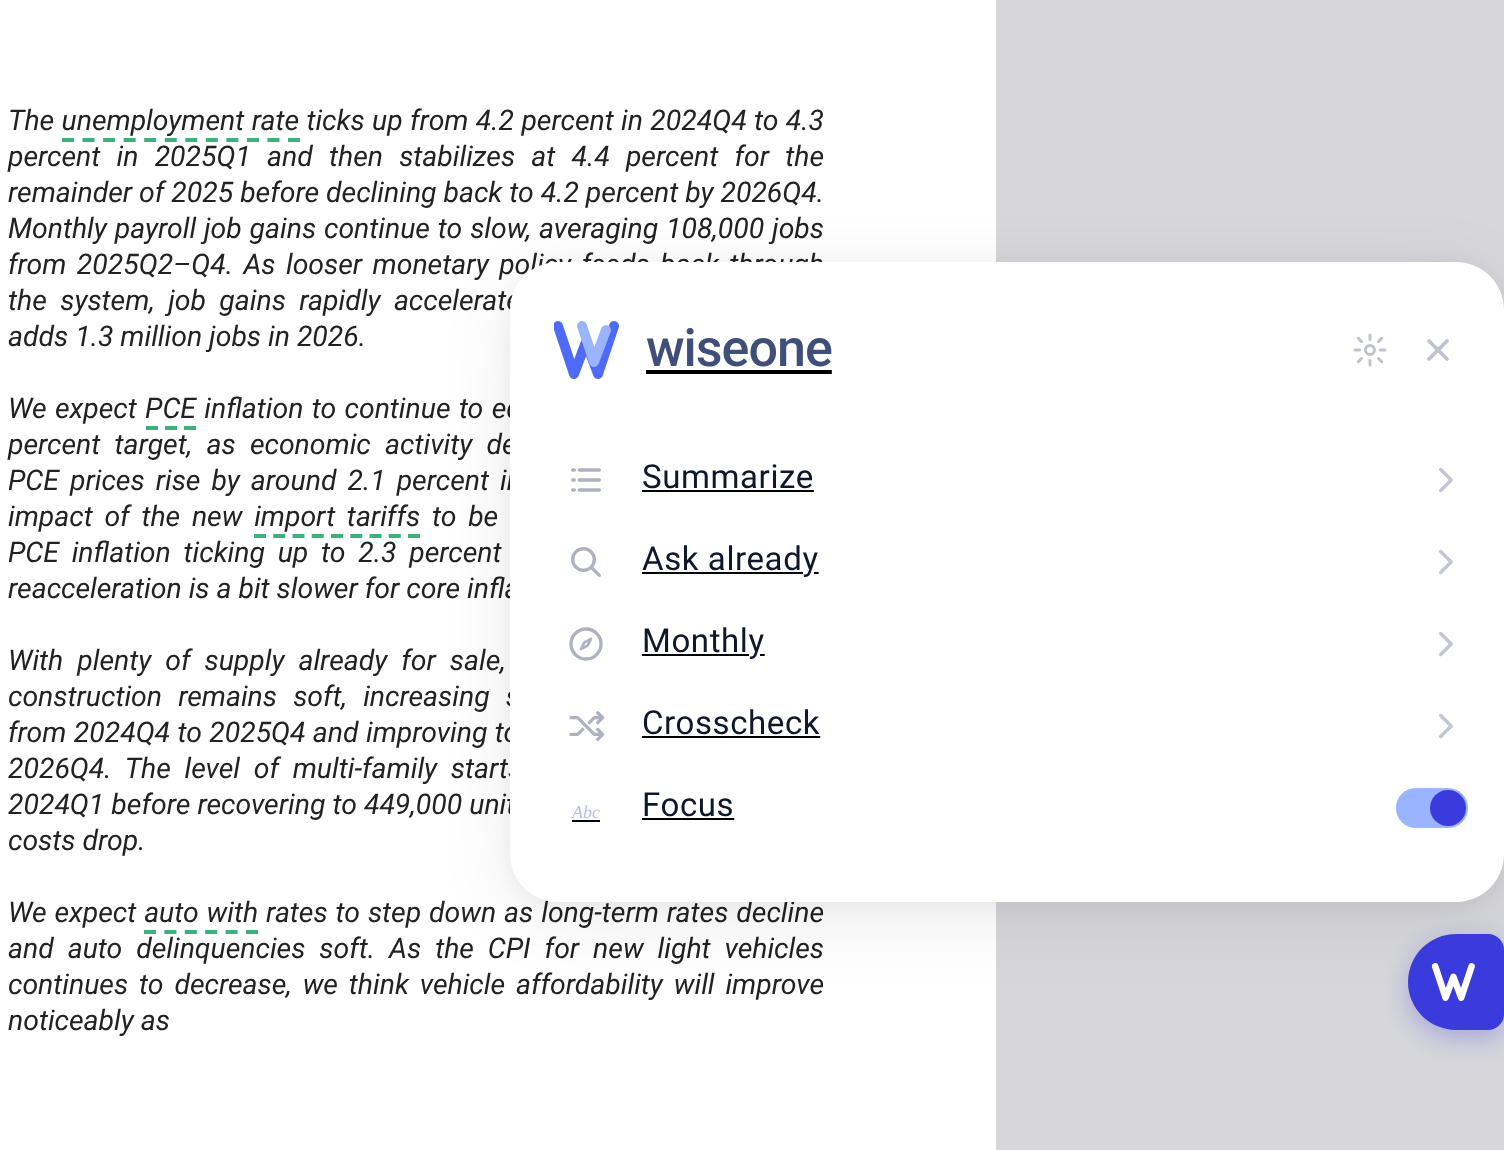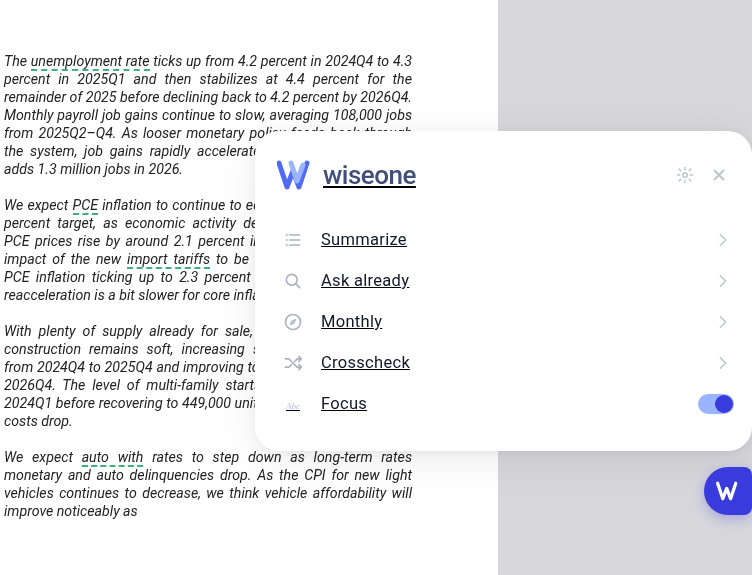--- a/index.html
+++ b/index.html
@@ -120,21 +120,21 @@
 
   <div class="article">
     <p>
       <span>The </span><span class="ul">unemployment rate</span><span> ticks up from 4.2 percent in 2024Q4 to 4.3 percent in 2025Q1 and then stabilizes at 4.4 percent for the remainder of 2025 before declining back to 4.2 percent by 2026Q4. Monthly payroll job gains continue to slow, averaging 108,000 jobs from 2025Q2–Q4. As looser monetary policy feeds back through the system, job gains rapidly accelerate in 2026. The economy adds 1.3 million jobs in 2026.</span>
     </p>
     <p>
       <span>We expect </span><span class="ul">PCE</span><span> inflation to continue to edge towards the Fed's 2.0 percent target, as economic activity decelerates. Year-over-year PCE prices rise by around 2.1 percent in 2025. We expect some impact of the new </span><span class="ul">import tariffs</span><span> to be manifested in 2026, with PCE inflation ticking up to 2.3 percent in the end of 2026. The reacceleration is a bit slower for core inflation.</span>
     </p>
     <p>With plenty of supply already for sale, the pace of multi-home construction remains soft, increasing slightly to 991,000 units from 2024Q4 to 2025Q4 and improving to a 1,080,000 unit pace by 2026Q4. The level of multi-family starts bottoms at 350,000 in 2024Q1 before recovering to 449,000 units by 2026Q4 as financing costs drop.</p>
     <p>
-      <span>We expect </span><span class="ul">auto with</span><span> rates to step down as long-term rates monetary and auto delinquencies drop. As the CPI for new light vehicles continues to decrease, we think vehicle affordability will improve noticeably as</span>
+      <span>We expect </span><span class="ul">auto with</span><span> rates to step down as long-term rates decline and auto delinquencies soft. As the CPI for new light vehicles continues to decrease, we think vehicle affordability will improve noticeably as</span>
     </p>
   </div>
 
   <div class="popup">
     <div class="popup-header">
       <div class="brand">
         <span class="brand-mark">
           <svg viewBox="0 0 40 36" width="40" height="36">
             <path d="M2 6 L10 30 L16 14 L22 30 L30 6" stroke="#4f6af6" stroke-width="5" fill="none" stroke-linecap="round" stroke-linejoin="round"></path>
             <path d="M14 6 L20 24 L26 8" stroke="#9bb4ff" stroke-width="5" fill="none" stroke-linecap="round" stroke-linejoin="round"></path>

